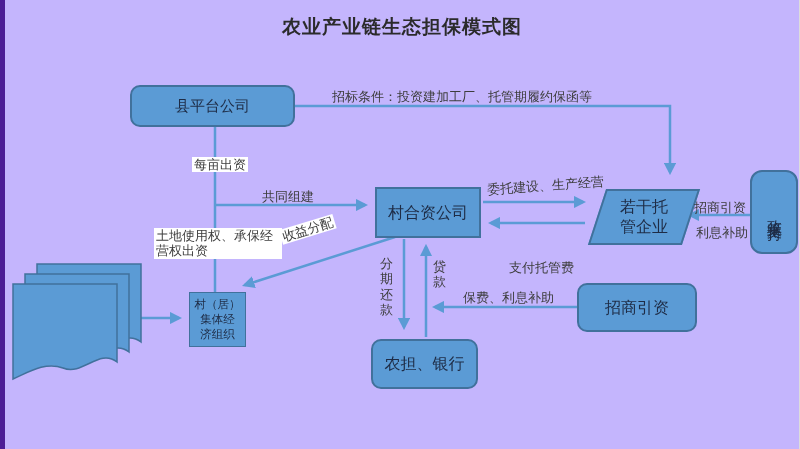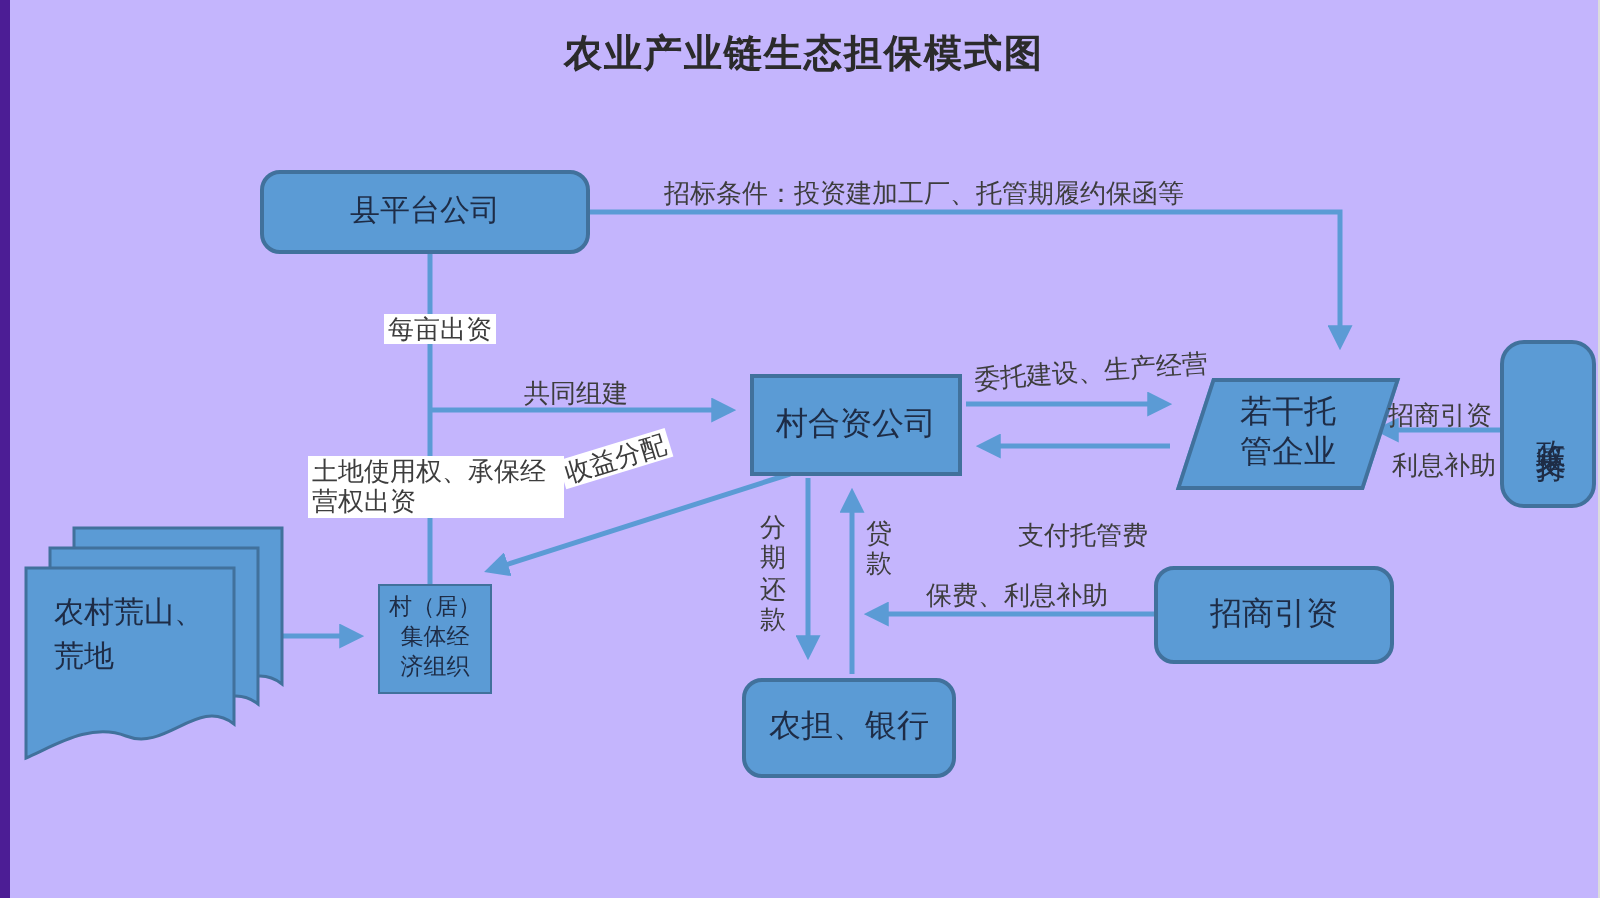--- a/index.html
+++ b/index.html
@@ -91,22 +91,20 @@
   </div>
 
   <div class="node" id="node-policy">
     <span class="vtext">政策支持</span>
   </div>
 
   <div class="node" id="node-collective">村（居）
 集体经
 济组织</div>
 
-  <div id="land-label">农村荒山、
-荒地</div>
 
   <div class="node rounded" id="node-bank">农担、银行</div>
 
   <div class="node rounded" id="node-finance">招商引资</div>
 
   <div class="lbl" style="left:327px; top:89px;">招标条件：投资建加工厂、托管期履约保函等</div>
 
   <div class="lbl wbg" style="left:187px; top:157px;">每亩出资</div>
 
   <div class="lbl" style="left:257px; top:189px;">共同组建</div>

